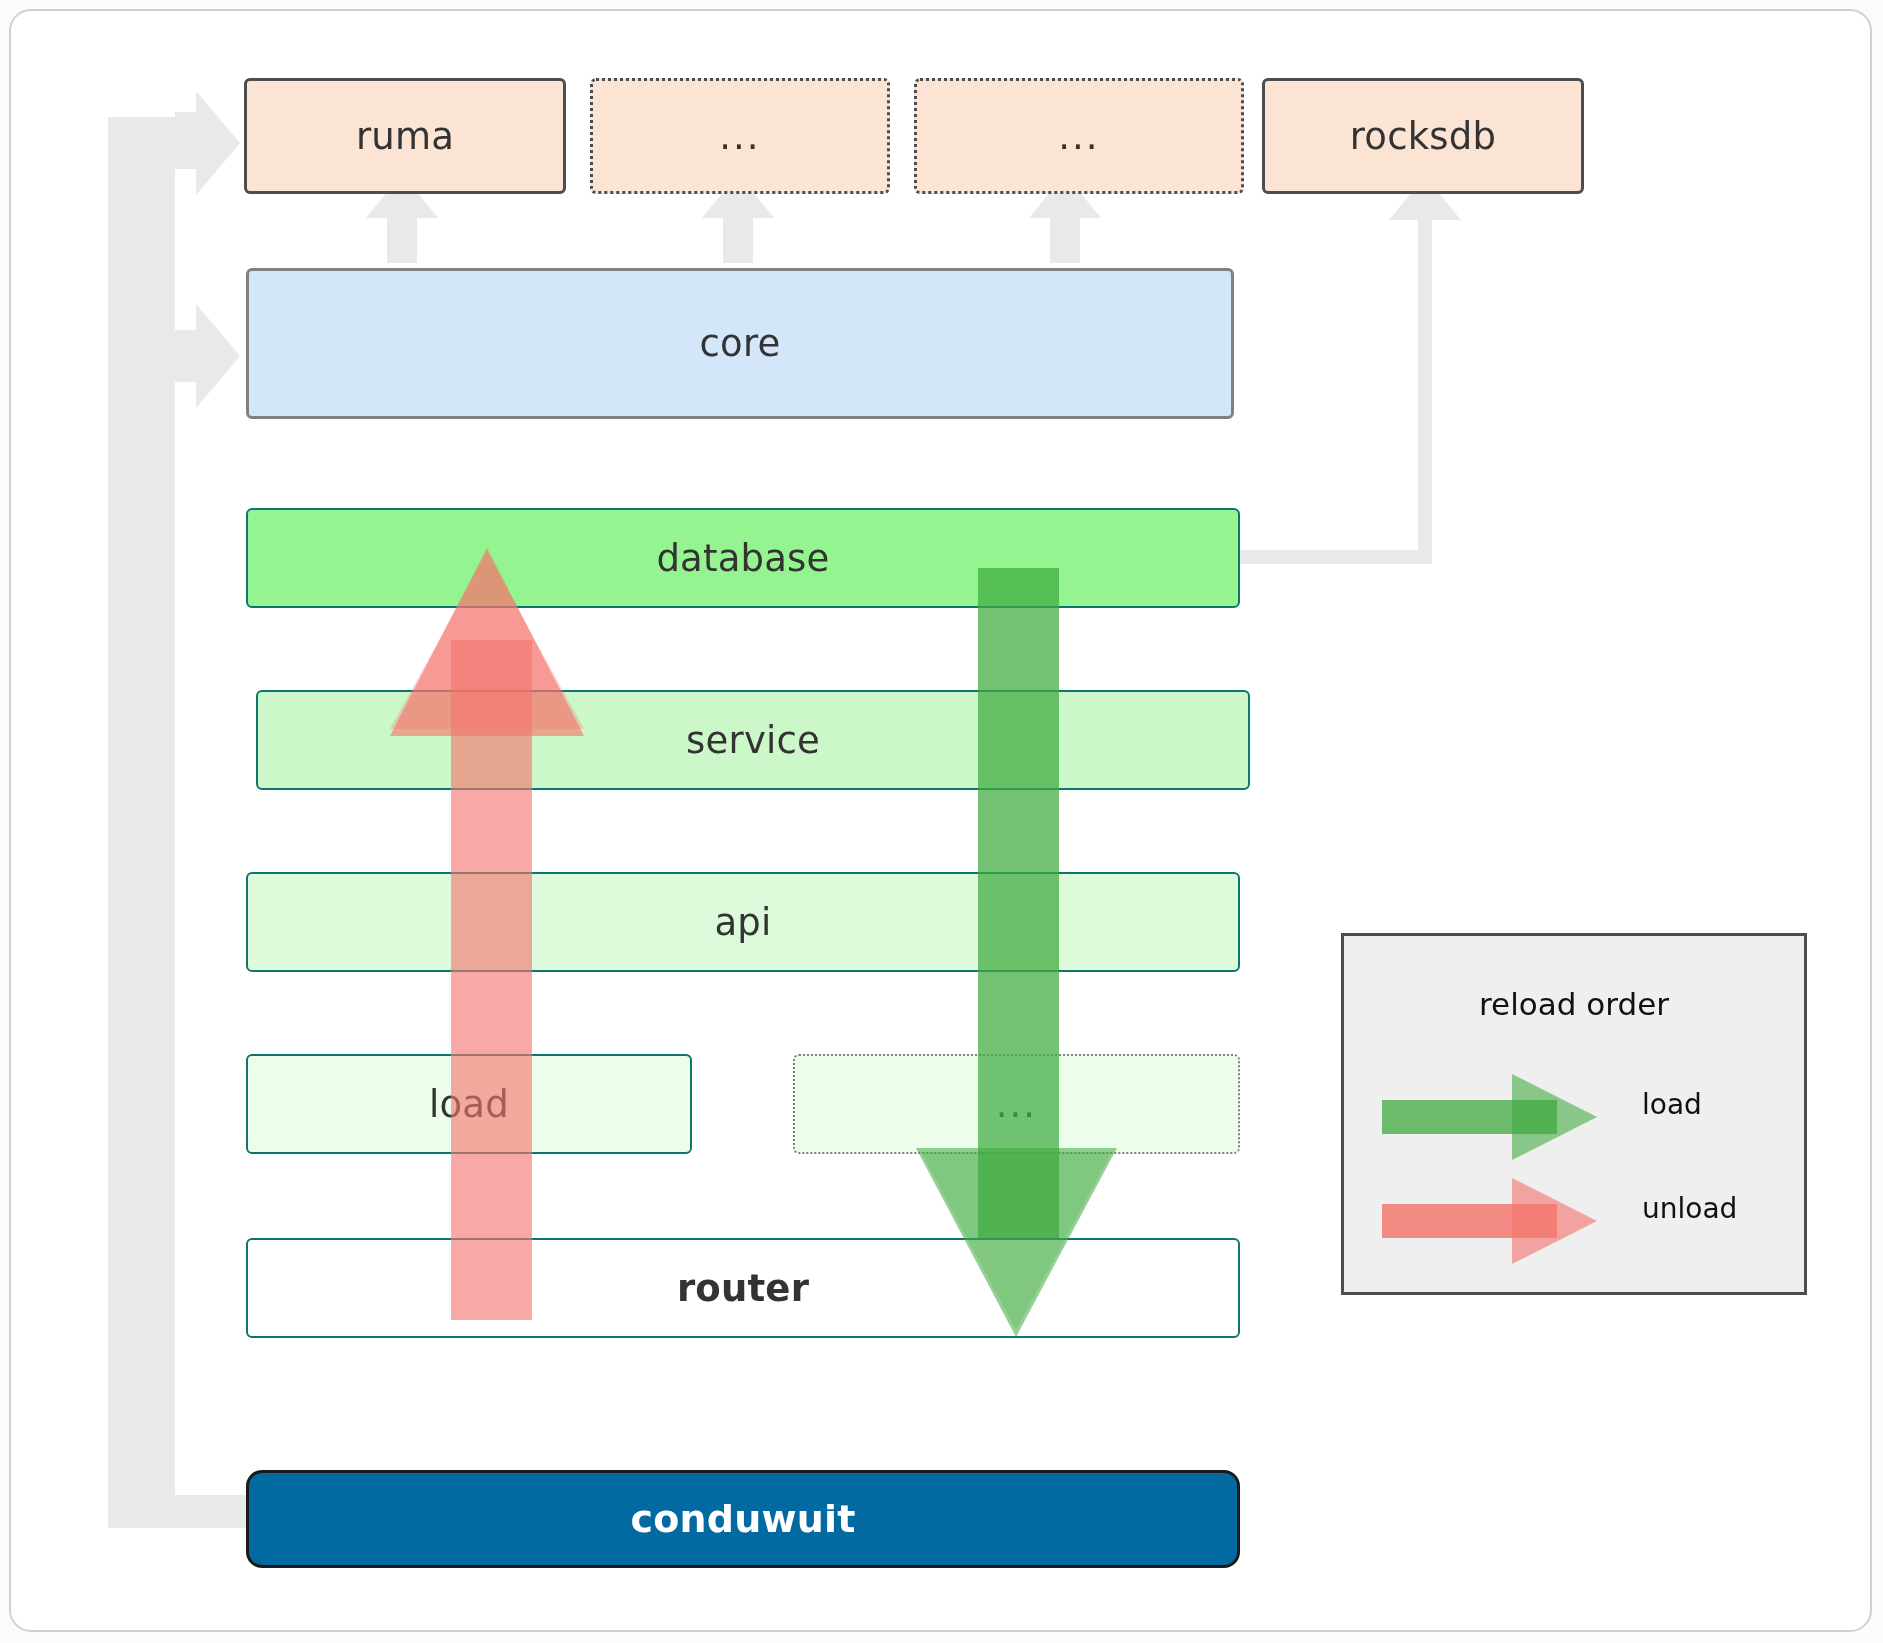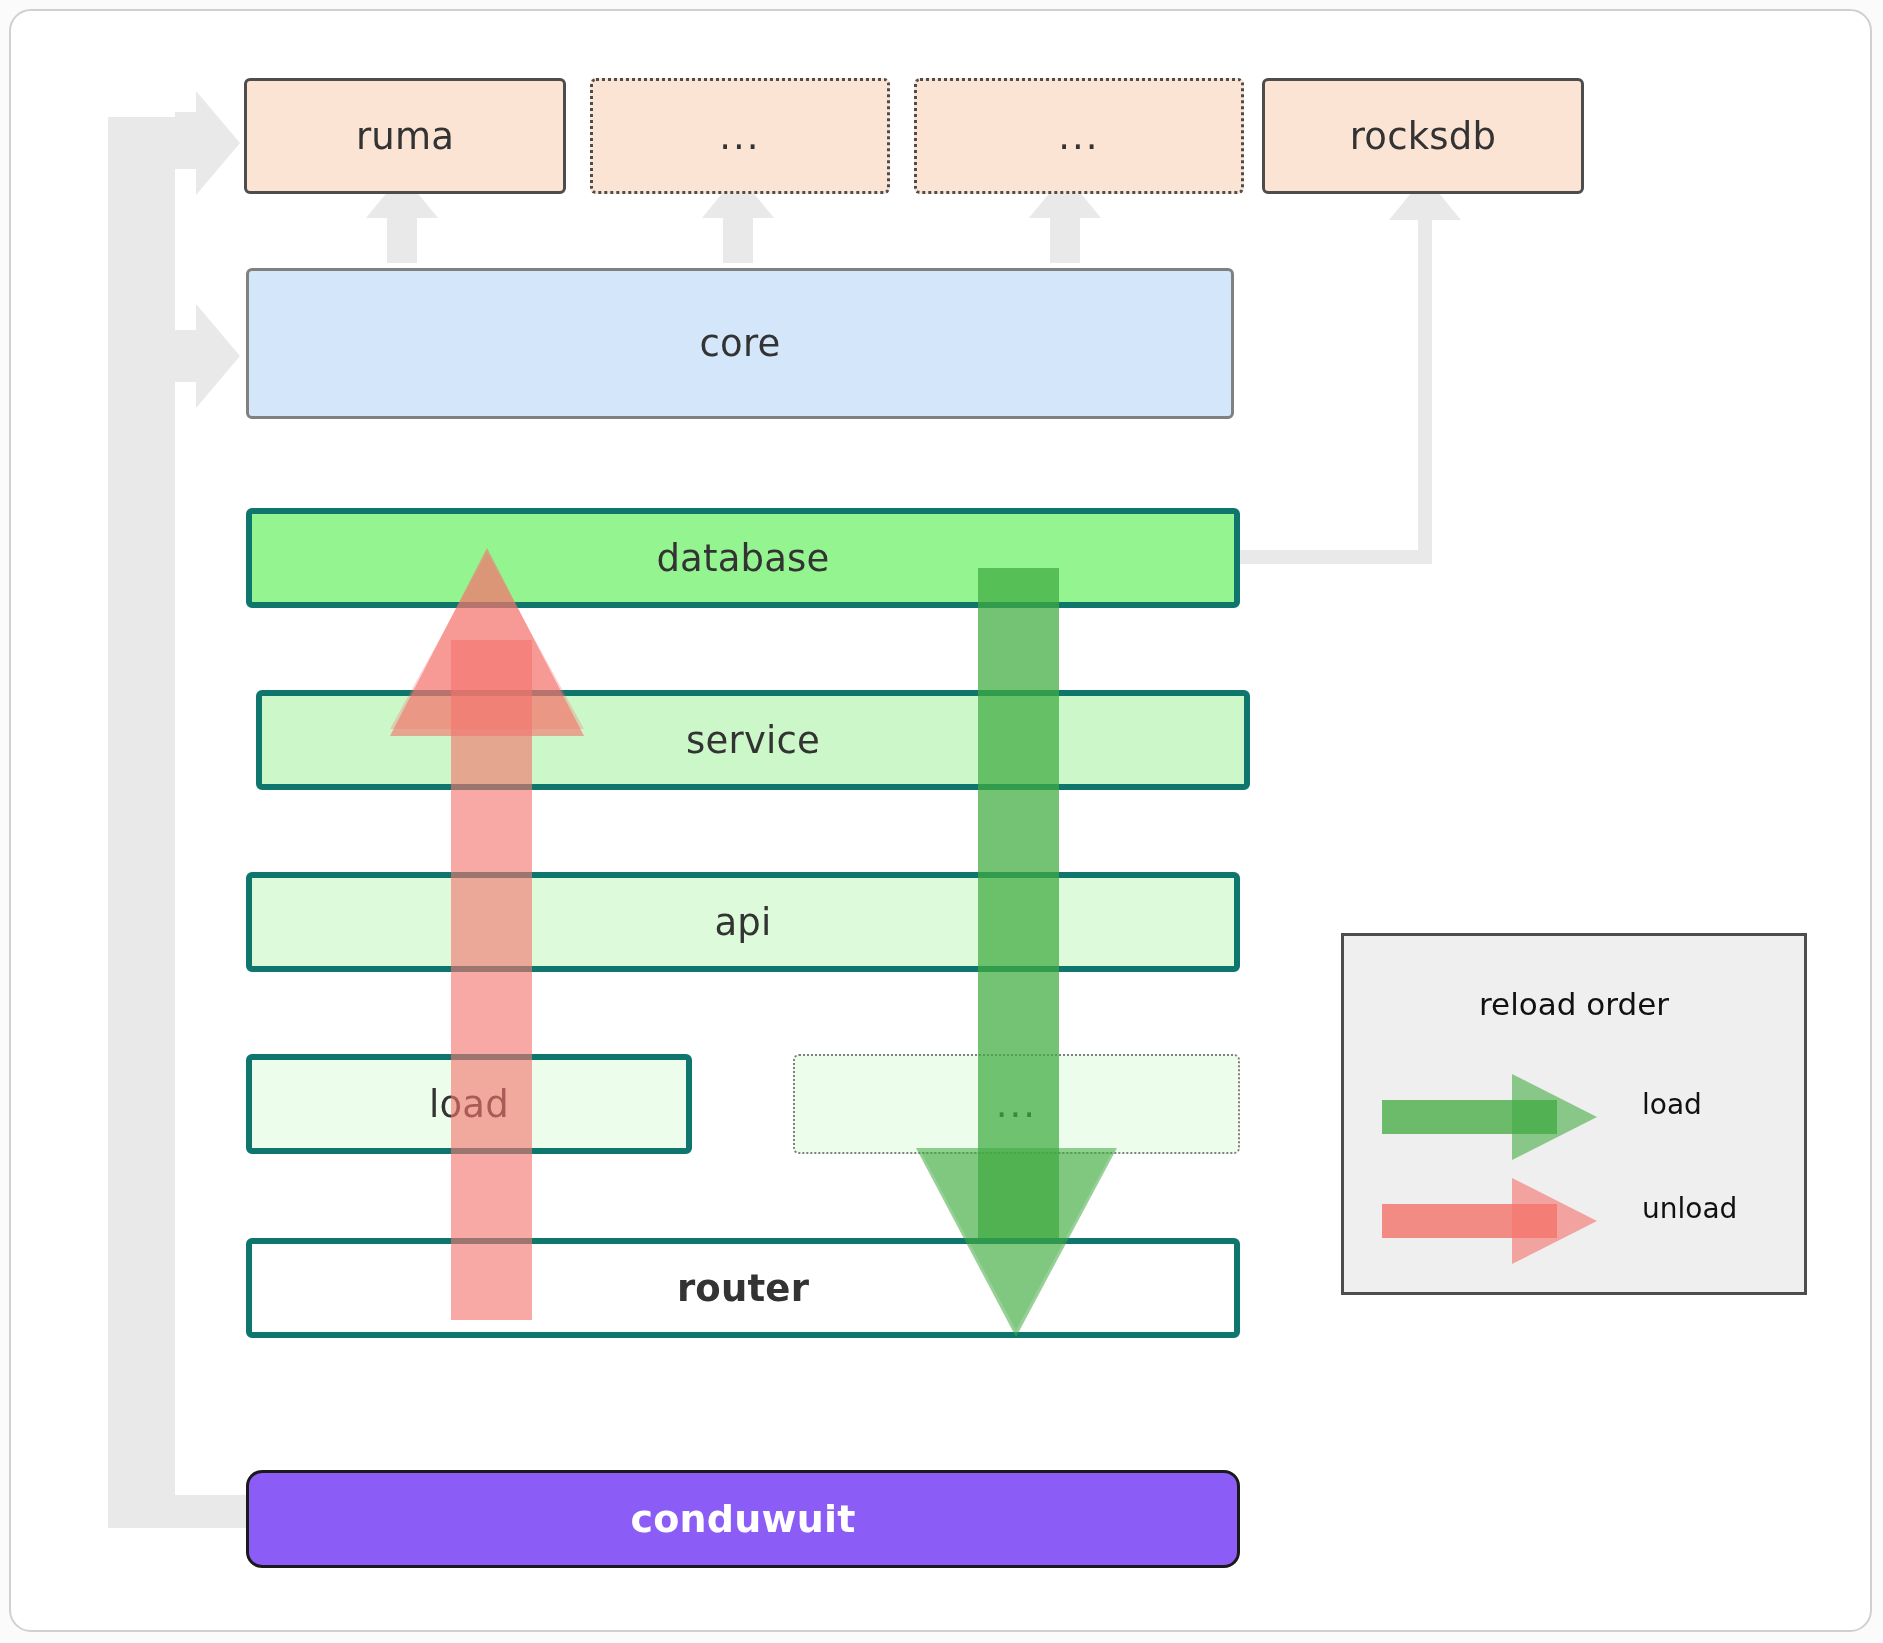--- a/index.html
+++ b/index.html
@@ -59,34 +59,34 @@
 
   
   .core {
     background: #d4e6fa;
     border: 3px solid #808080;
     height: 151px;
   }
 
   
   .layer {
-    border: 6px solid #0f766e;
+    border: 2px solid #0f766e;
     height: 100px;
   }
   .layer.dotted { border: 2px dotted #808080; }
   .l-database { background: #94f48f; }
   .l-service  { background: #ccf7c9; }
   .l-api      { background: #ddfadb; }
   .l-admin    { background: #ecfdeb; }
   .l-dots     { background: #ecfdeb; }
   .l-router   { background: #ffffff; font-weight: bold; }
 
   
   .app {
-    background: #8b5cf6;
+    background: #0369a1;
     border: 3px solid #1a1a1a;
     height: 98px;
     color: #ffffff;
     font-weight: bold;
     font-size: 38px;
     border-radius: 16px;
   }
 
   
   .conn {

